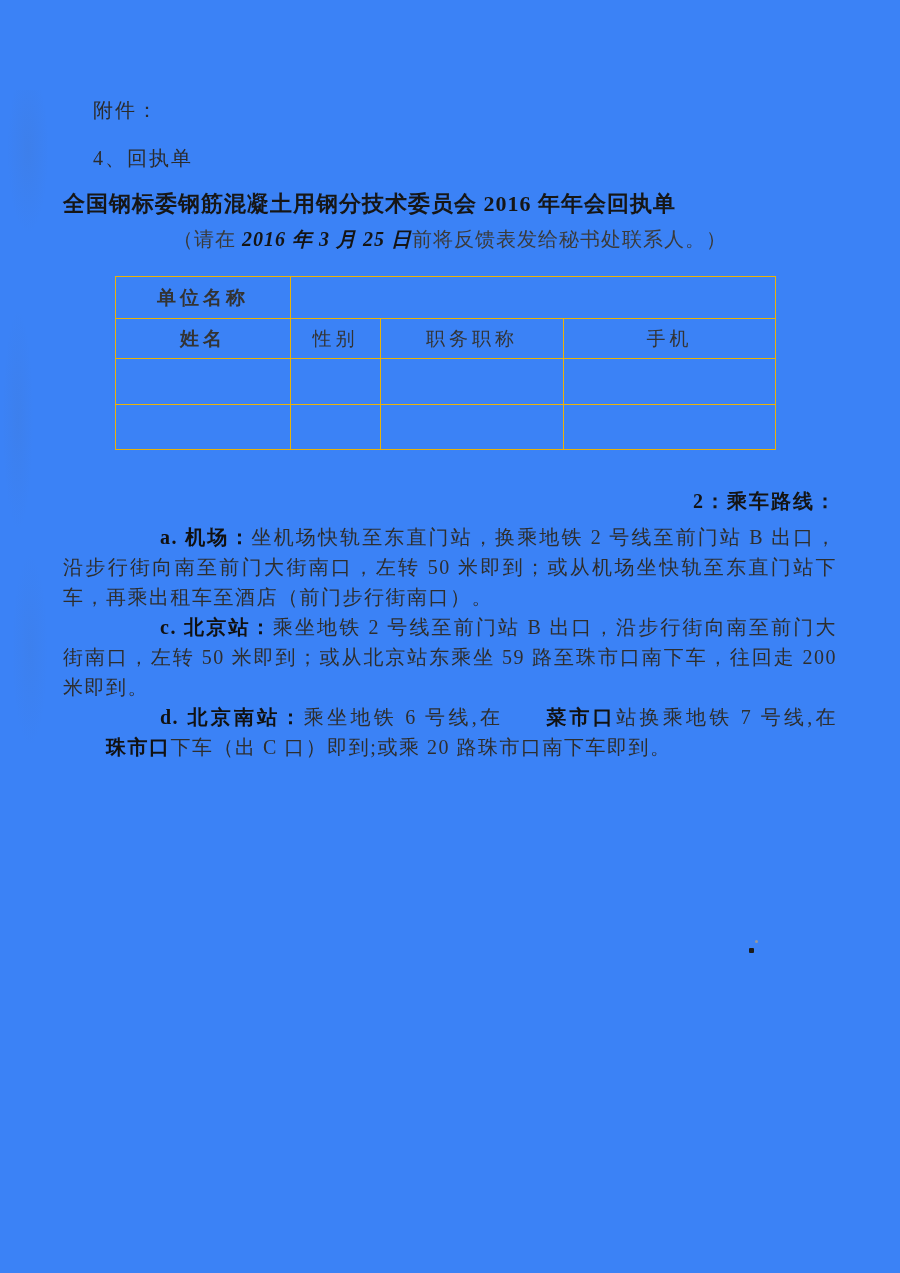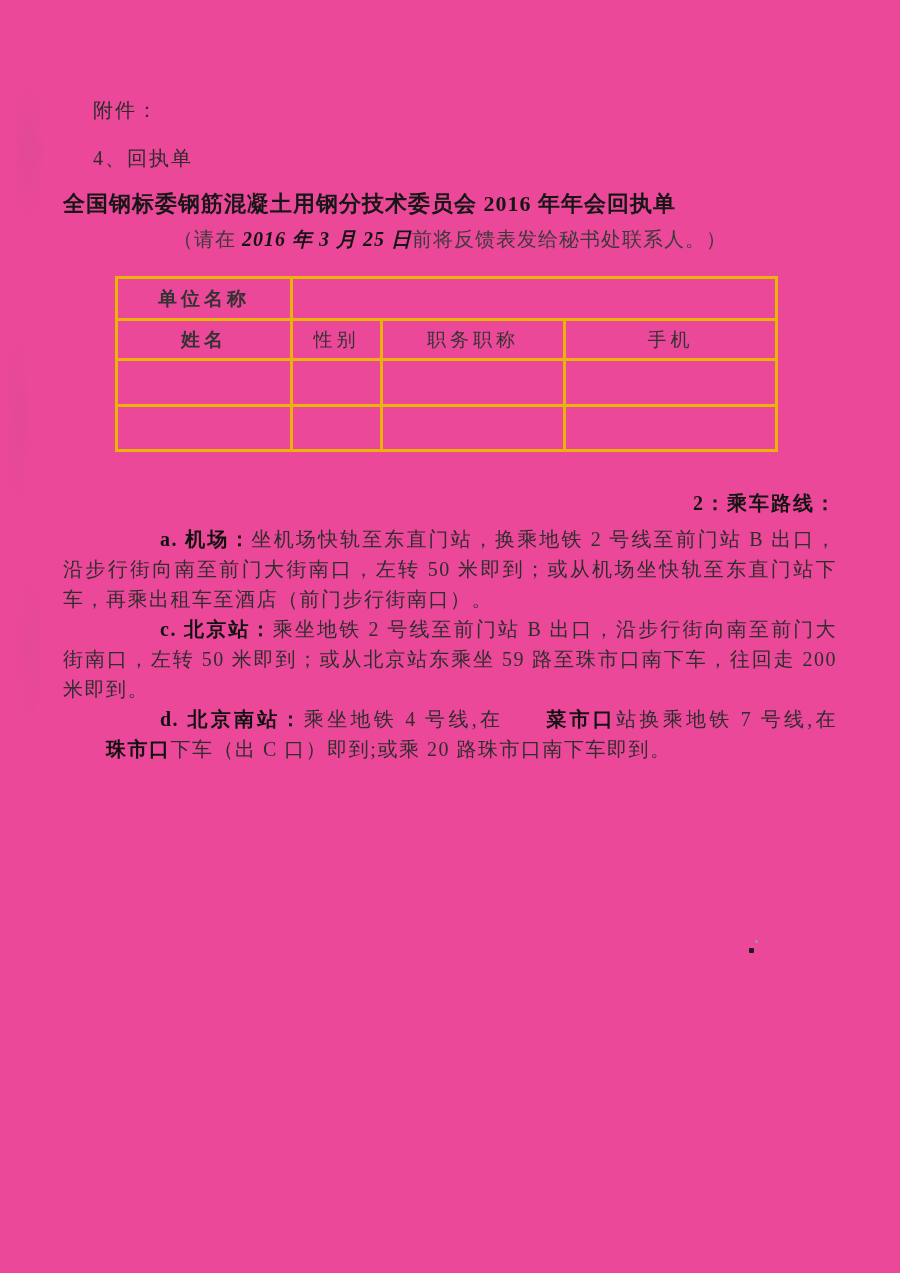--- a/index.html
+++ b/index.html
@@ -4,21 +4,21 @@
 <style>
   html, body { margin: 0; padding: 0; }
   body {
     width: 900px; height: 1273px;
     background: #f4f4f3;
     font-family: "Liberation Serif", "DejaVu Serif", serif;
   }
   .page {
     position: relative;
     width: 900px; height: 1273px;
-    background: #ec4899;
+    background: #3b82f6;
     overflow: hidden;
     color: #2b2b2b;
     box-sizing: border-box;
     padding: 96px 63px 0 63px;
   }
   
   .scan-streak {
     position: absolute; left: 0; top: 90px;
     width: 52px; height: 720px;
     background:
@@ -60,21 +60,21 @@
     letter-spacing: 1px;
   }
   .form-subtitle b { color: #141414; font-style: italic; }
   table.reply {
     border-collapse: collapse;
     table-layout: fixed;
     margin: 22px 0 0 52px;
     width: 660px;
   }
   table.reply td {
-    border: 3px solid #eab308;
+    border: 1px solid #eab308;
     font-size: 19px;
     color: #333;
     text-align: center;
     vertical-align: middle;
     padding: 0;
     letter-spacing: 4px;
   }
   tr.r-unit    { height: 42px; }
   tr.r-head    { height: 40px; }
   tr.r-blank1  { height: 46px; }
@@ -158,19 +158,19 @@
     </table>
 
   <div class="routes">
     <div class="routes-heading">2：乘车路线：</div>
 
     <p class="route-para"><b>a. 机场：</b><span>坐机场快轨至东直门站，换乘地铁 2 号线至前门站 B 出口，沿步行街向南至前门大街南口，左转 50 米即到；或从机场坐快轨至东直门站下车，再乘出租车至酒店（前门步行街南口）。</span></p>
 
 
     <p class="route-para"><b>c. 北京站：</b><span>乘坐地铁 2 号线至前门站 B 出口，沿步行街向南至前门大街南口，左转 50 米即到；或从北京站东乘坐 59 路至珠市口南下车，往回走 200 米即到。</span></p>
 
-    <p class="route-para"><b>d. 北京南站：</b><span>乘坐地铁 4 号线,在</span><b>菜市口</b><span>站换乘地铁 7 号线,在</span><b>珠市口</b><span>下车（出 C 口）即到;或乘 20 路珠市口南下车即到。</span></p>
+    <p class="route-para"><b>d. 北京南站：</b><span>乘坐地铁 6 号线,在</span><b>菜市口</b><span>站换乘地铁 7 号线,在</span><b>珠市口</b><span>下车（出 C 口）即到;或乘 20 路珠市口南下车即到。</span></p>
   </div>
 
   <div class="speck-dark"></div>
   <div class="speck-light"></div>
 
 </div>
 
 </body></html>

